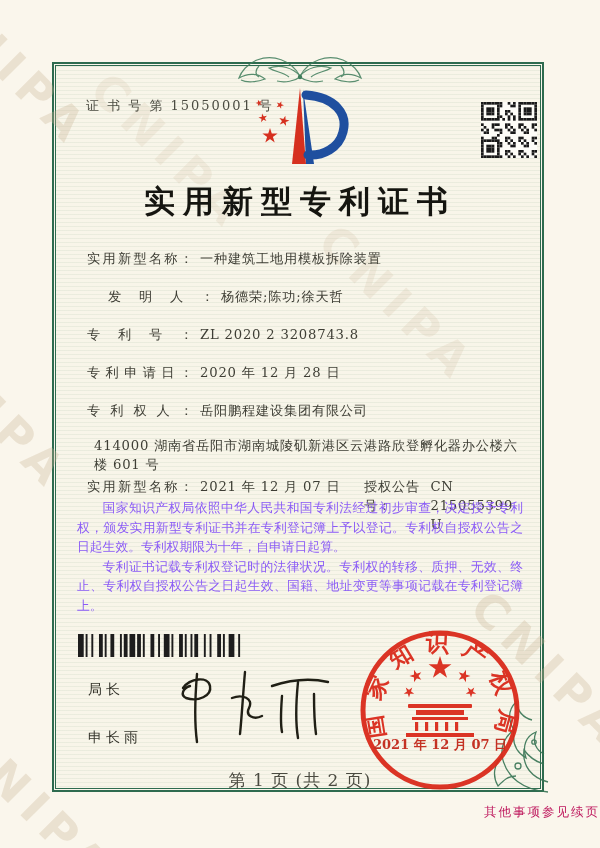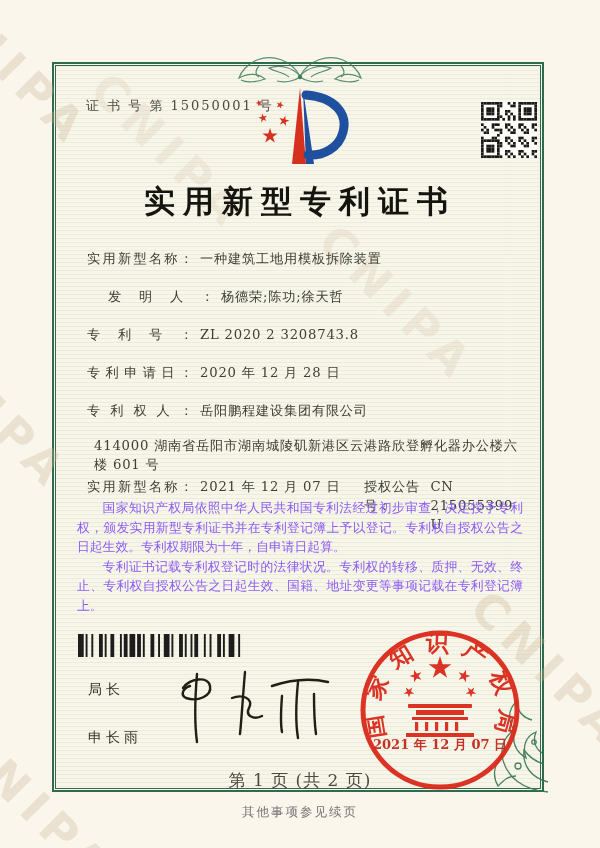--- a/index.html
+++ b/index.html
@@ -45,21 +45,21 @@
   .val2{padding-left:7px;}
   .lbl2{margin-left:14px;}
   .paras{
     position:absolute;left:77px;top:498px;width:446px;
     font-size:12.8px;line-height:19.5px;color:#8b5cf6;text-align:justify;
   }
   .paras p{margin:0;text-indent:2em;}
   .director-title{position:absolute;left:88px;top:681px;font-size:14px;letter-spacing:4px;color:#34342b;}
   .director-name{position:absolute;left:88px;top:709px;font-size:14px;letter-spacing:4px;color:#34342b;margin-top:20px;}
   .page-info{position:absolute;left:0;right:0;top:769px;text-align:center;font-size:17px;letter-spacing:1px;color:#4a4a40;}
-  .footer-note{position:absolute;left:0;right:0;top:804px;text-align:center;font-size:12.5px;letter-spacing:2px;color:#737373;z-index:5;}
+  .footer-note{position:absolute;left:0;right:0;top:804px;text-align:right;font-size:12.5px;letter-spacing:2px;color:#be185d;z-index:5;}
   svg{display:block;}
   .orn{z-index:3;}
 </style>
 </head>
 <body>
 
 <div class="abs" style="inset:0;">
 
   <div class="frame-outer">
     <div class="frame-inner"></div>

